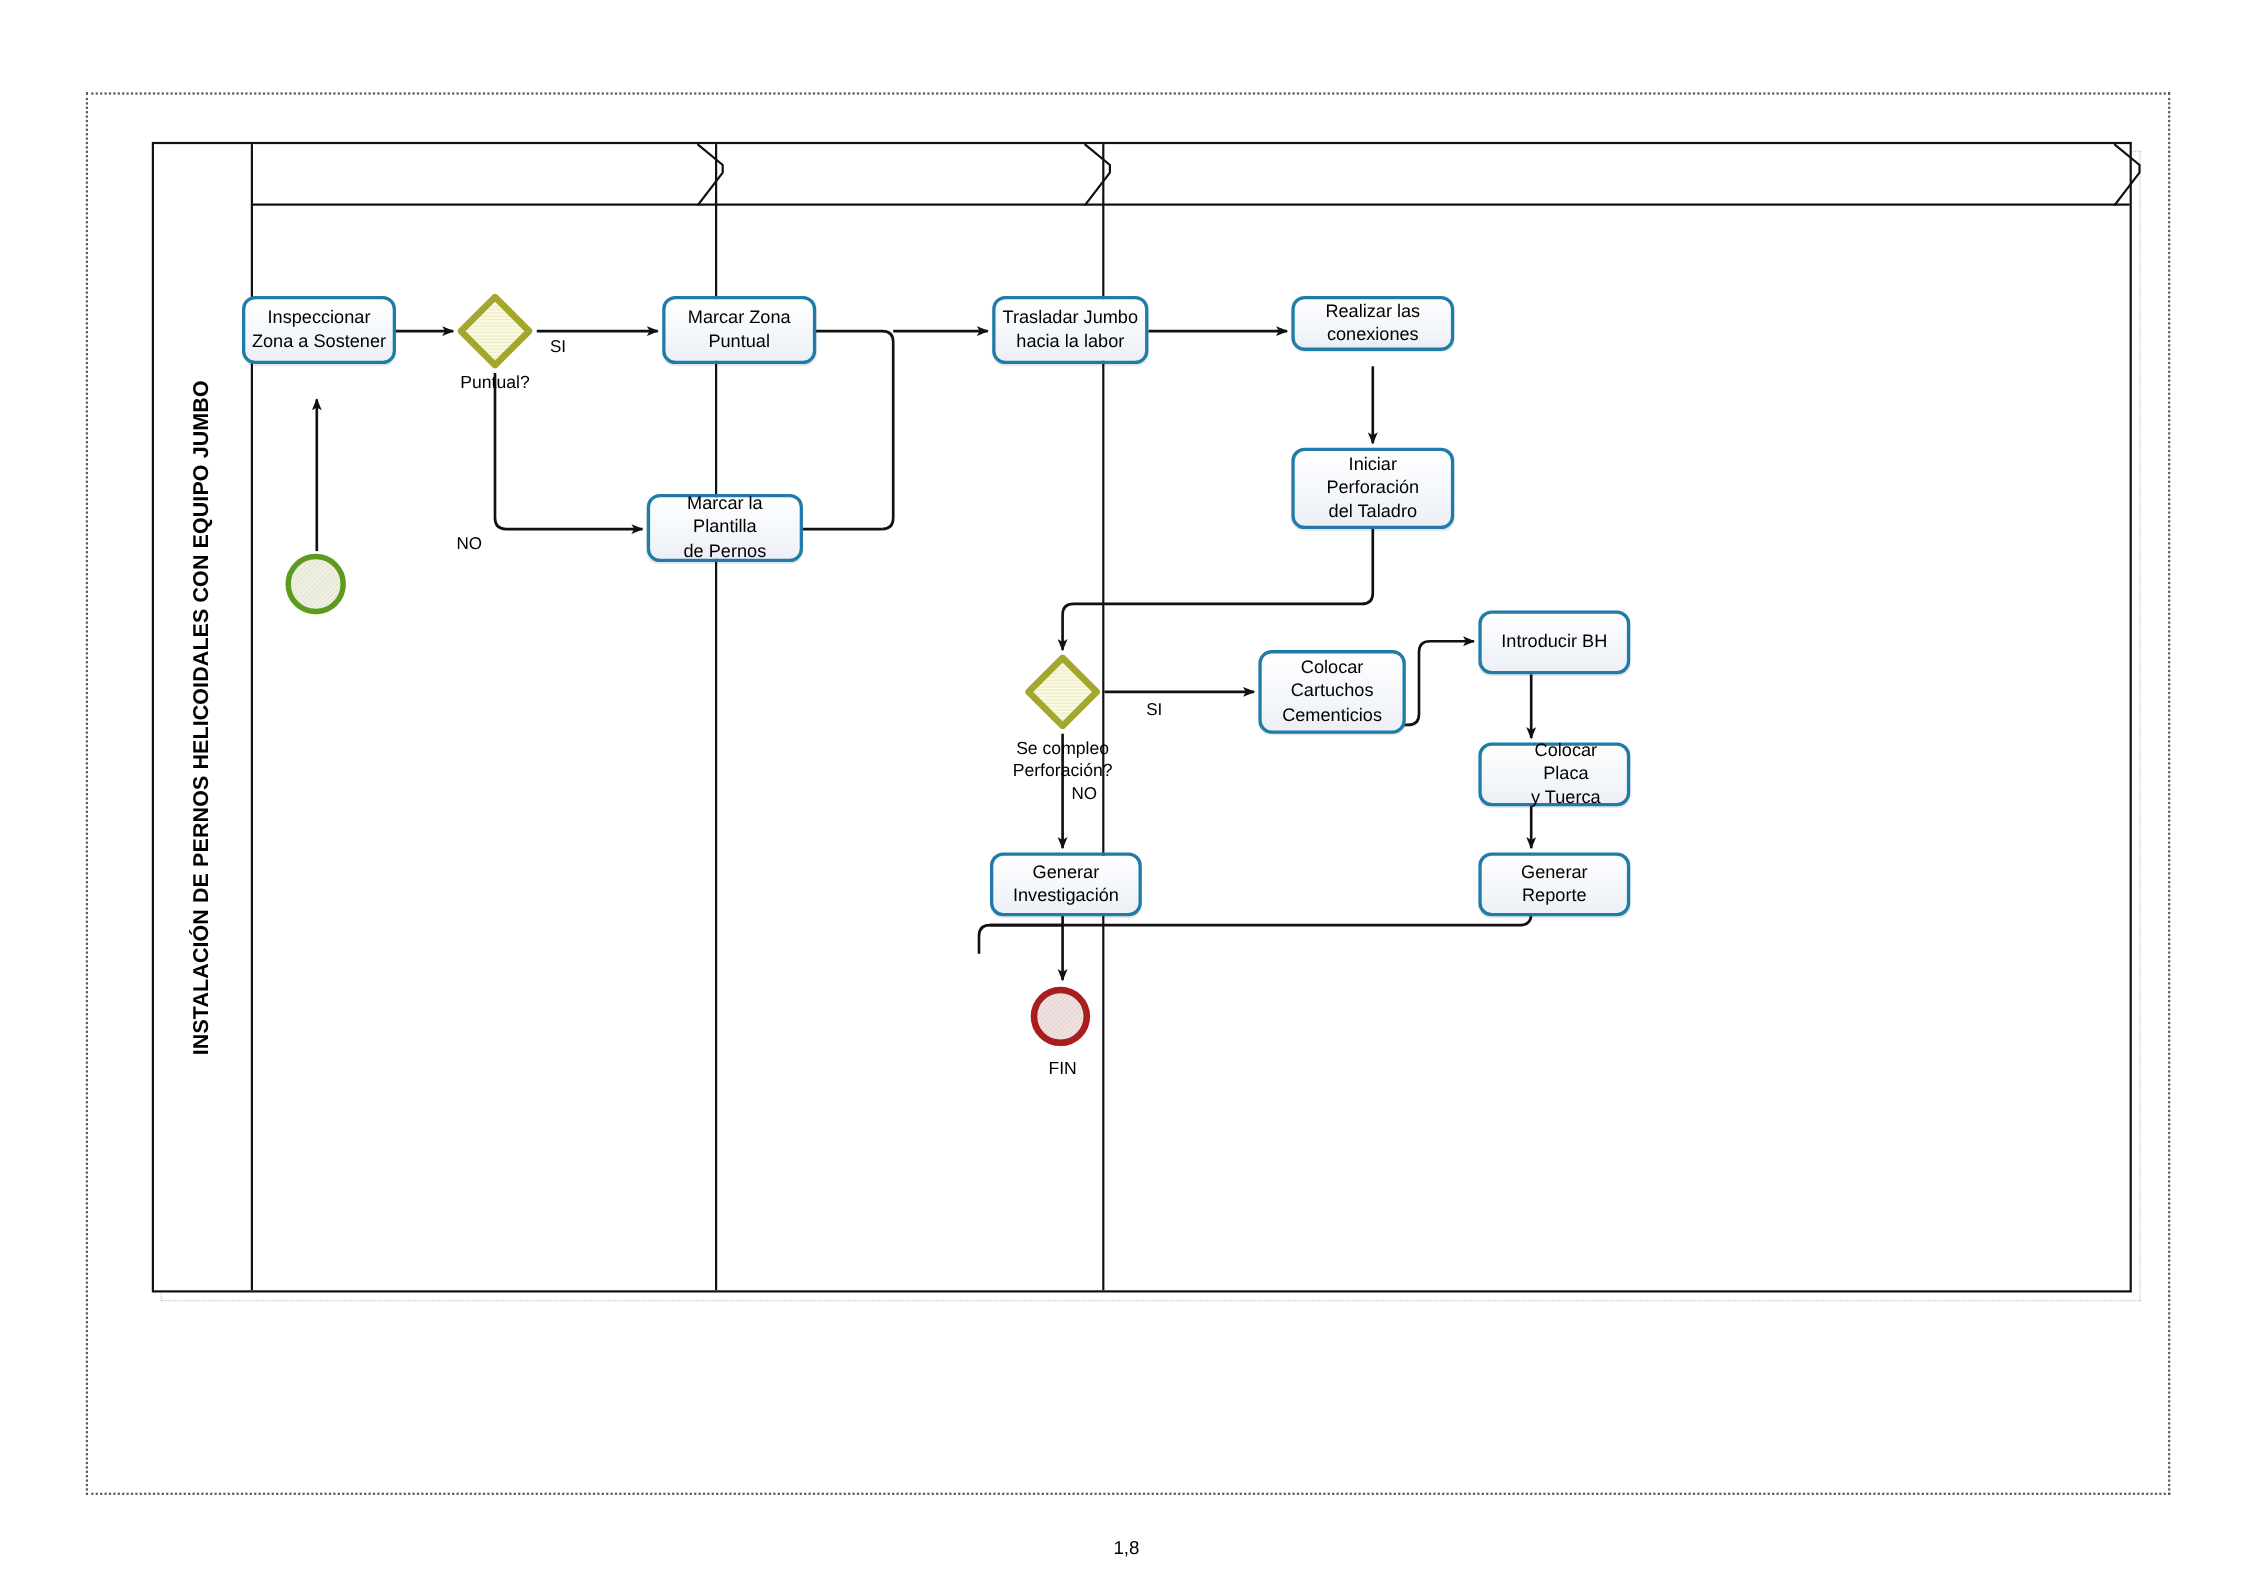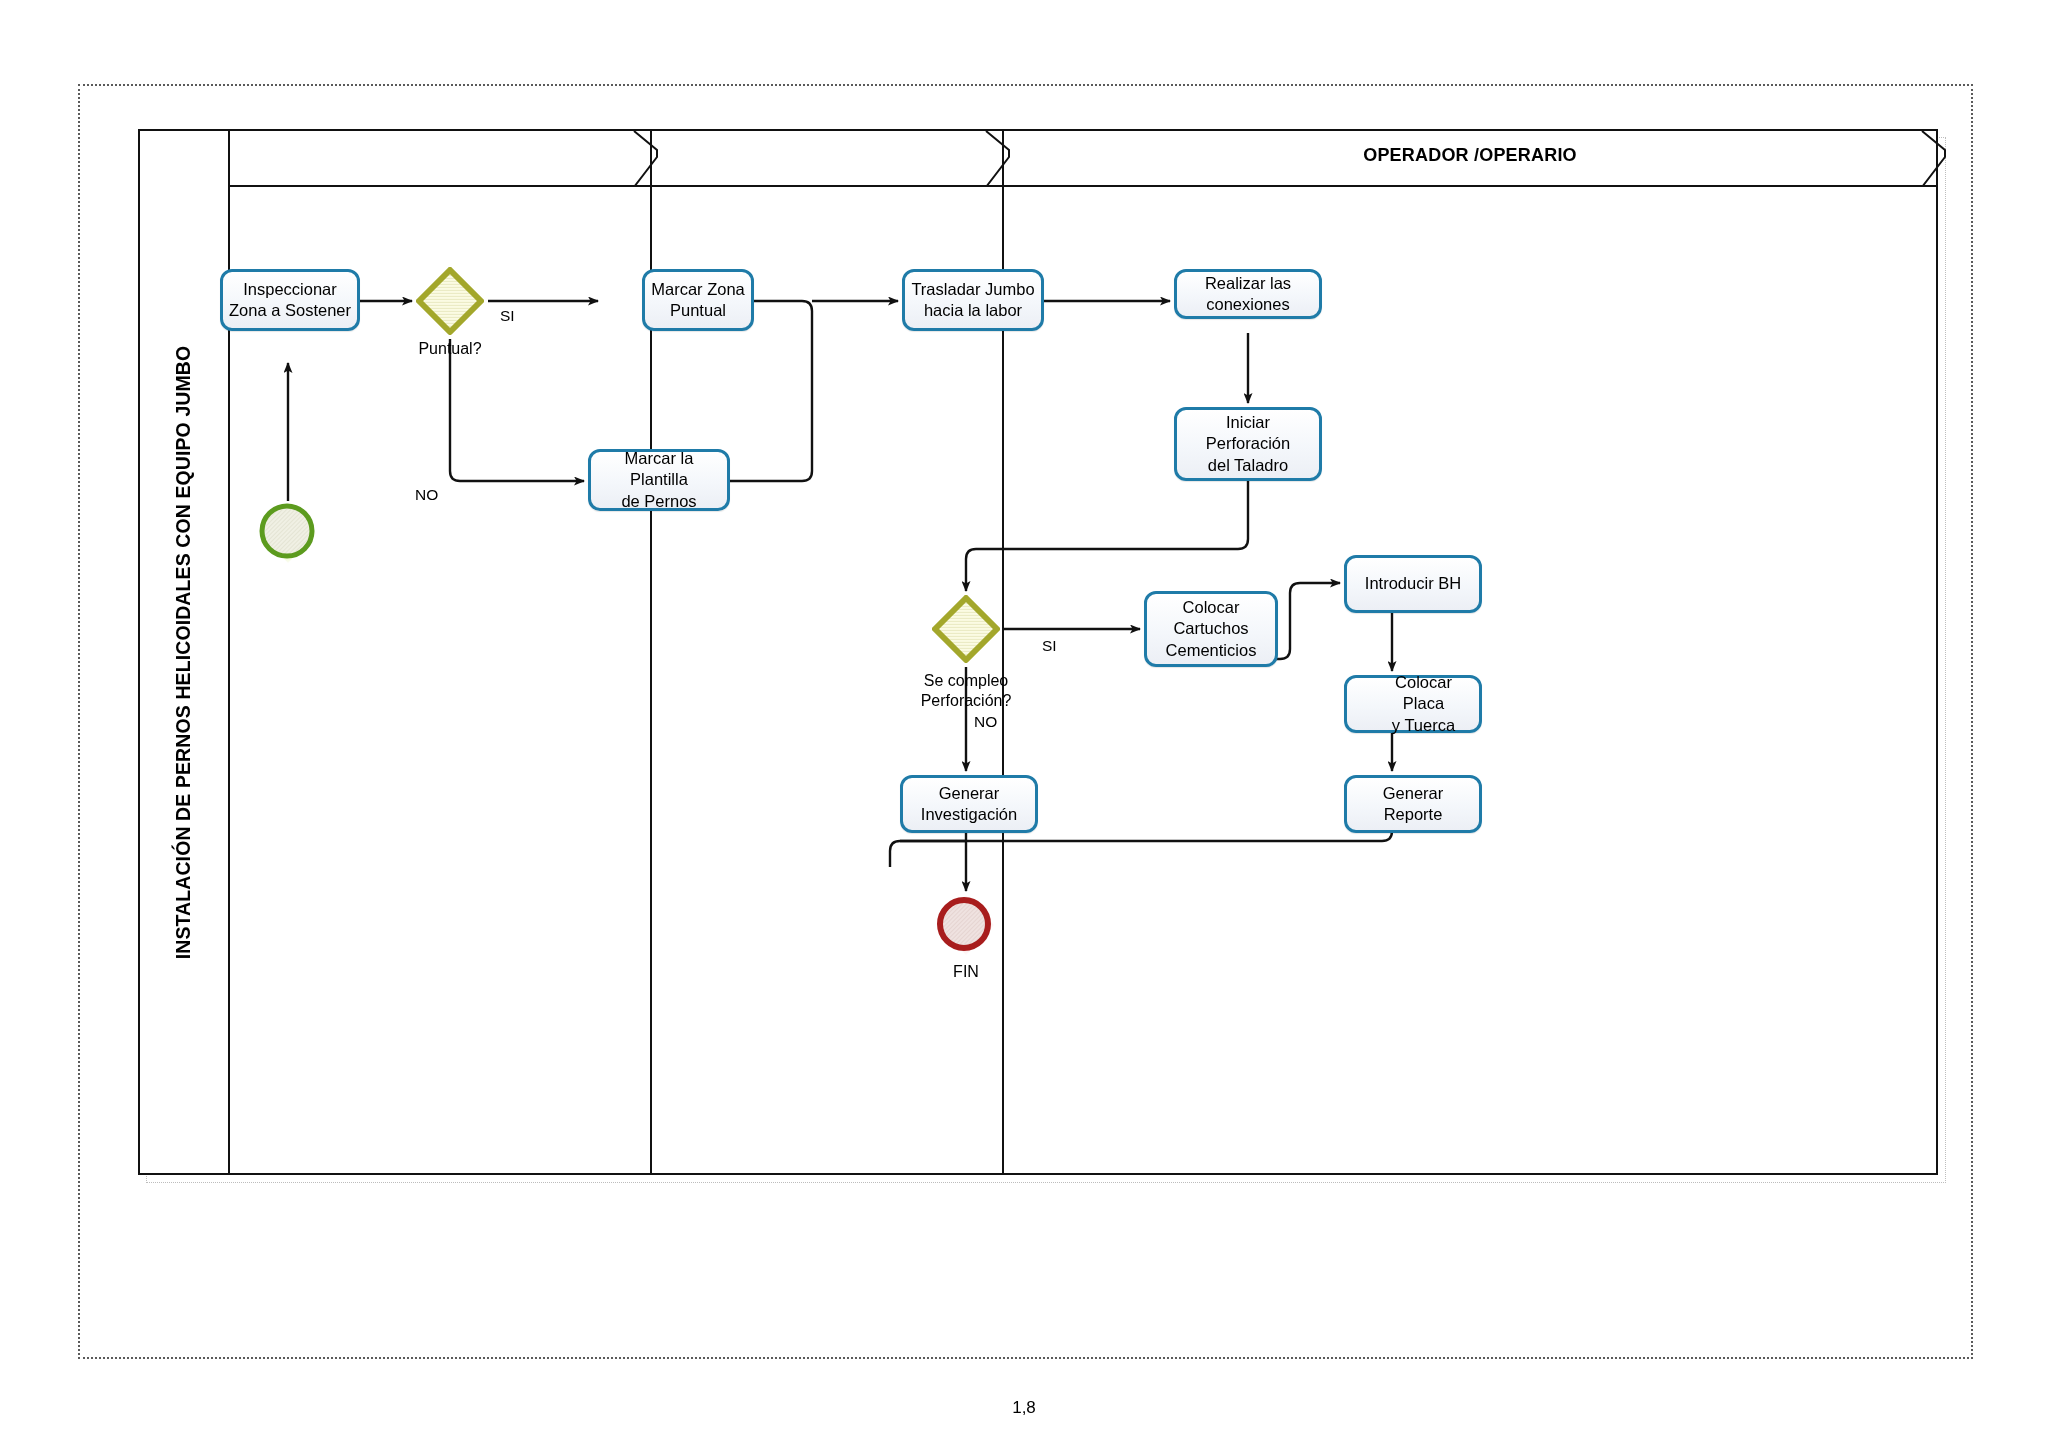--- a/index.html
+++ b/index.html
@@ -103,23 +103,20 @@
 <div id="pool-ghost"></div>
 
 <div id="pool">
 
   <div id="pool-title-strip">
     <div id="pool-title">INSTALACIÓN DE PERNOS HELICOIDALES CON EQUIPO  JUMBO</div>
   </div>
 
   <div id="lane-header"></div>
 
-  <div class="lane" style="left:862px;width:936px;">
-    <div class="lane-title">OPERADOR /OPERARIO</div>
-  </div>
 
   <div class="lane-divider" style="left:510px;"></div>
   <div class="lane-divider" style="left:862px;"></div>
 
   <svg class="lane-chevron" style="left:493px;" viewBox="0 0 34 56">
     <polyline points="1,0 24,19 24,26 1,56" fill="none" stroke="#111" stroke-width="2"></polyline>
   </svg>
   <svg class="lane-chevron" style="left:845px;" viewBox="0 0 34 56">
     <polyline points="1,0 24,19 24,26 1,56" fill="none" stroke="#111" stroke-width="2"></polyline>
   </svg>
@@ -207,21 +204,21 @@
       </defs>
       <polygon points="34,3 65,34 34,65 3,34" fill="url(#hatchY)" stroke="#a3a72b" stroke-width="6" stroke-linejoin="round"></polygon>
     </svg>
   </div>
   <div class="gw-label" style="left:246px;top:208px;width:128px;">Puntual?</div>
 
   <div class="edge-label" style="left:360px;top:176px;">SI</div>
 
   <div class="edge-label" style="left:275px;top:355px;">NO</div>
 
-  <div class="task" style="left:462px;top:138px;width:112px;height:62px;margin-left:40px;">
+  <div class="task" style="left:462px;top:138px;width:140px;height:62px;">
     <div>
       <div>Marcar Zona</div>
       <div>Puntual</div>
     </div>
   </div>
 
   <div class="task" style="left:448px;top:318px;width:142px;height:62px;">
     <div>
       <div>Marcar la Plantilla</div>
       <div>de Pernos</div>

